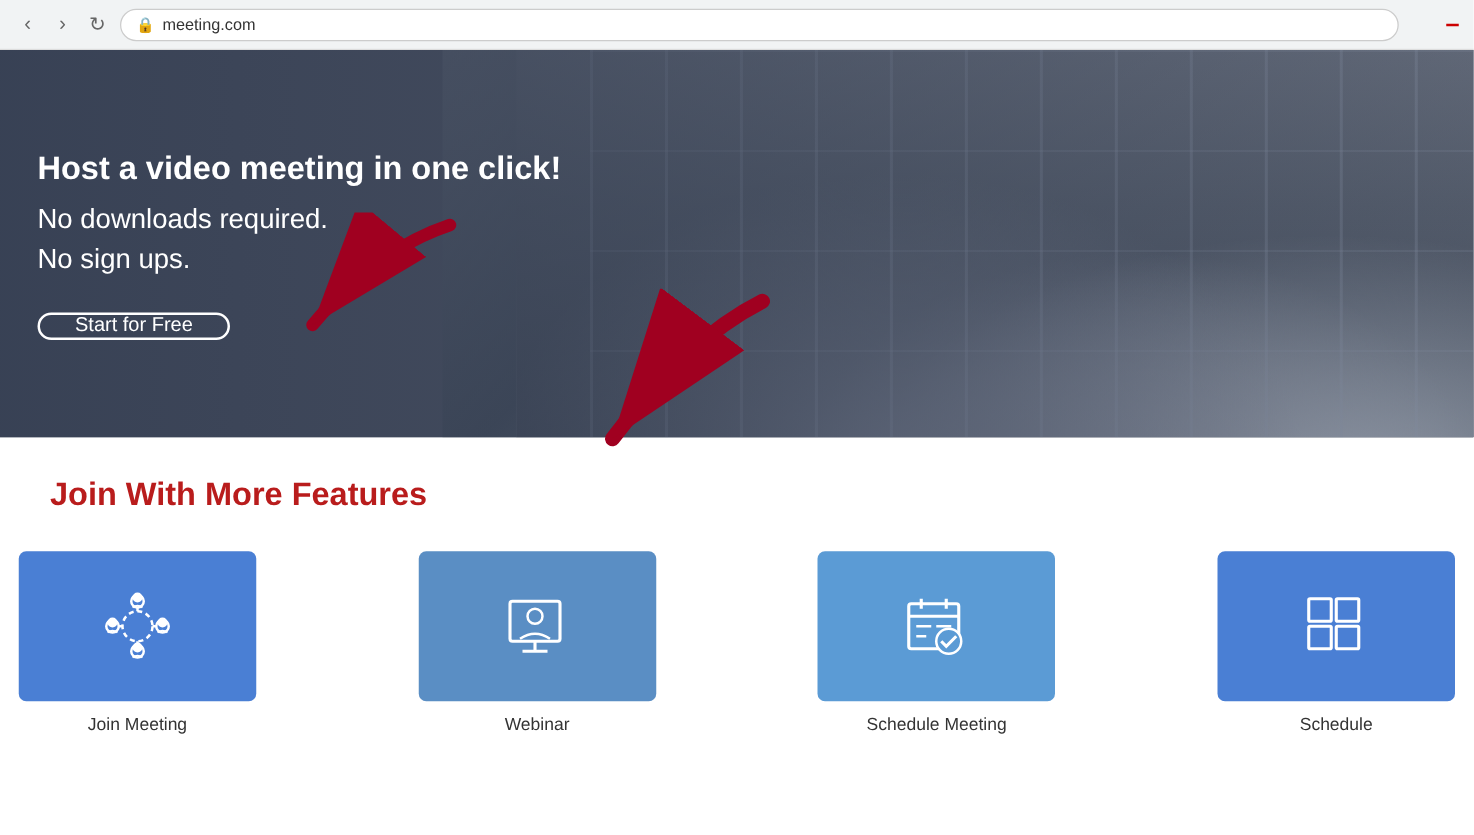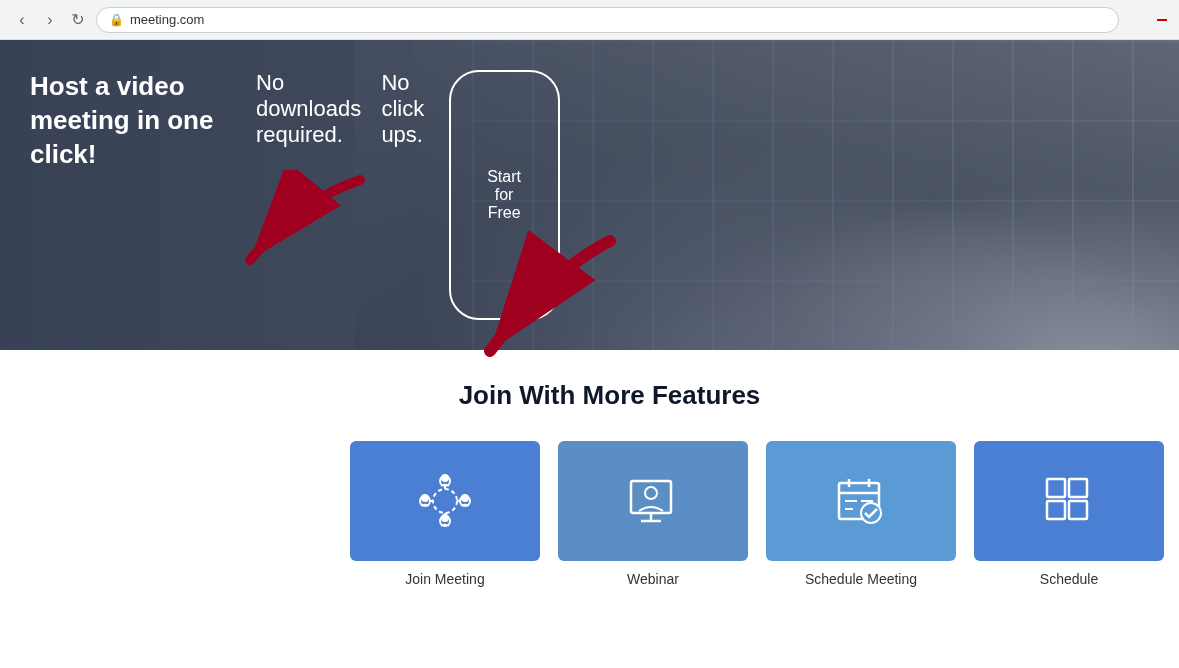--- a/index.html
+++ b/index.html
@@ -69,21 +69,21 @@
       right: 0; top: 0; bottom: 0;
       width: 70%;
       background: linear-gradient(135deg, #6b7280 0%, #4b5563 30%, #9ca3af 60%, #6b7280 100%);
     }
     .hero-content {
       position: absolute;
       top: 0; left: 0; bottom: 0;
       width: 50%;
       z-index: 2;
       display: flex;
-      flex-direction: row;
+      flex-direction: column;
       justify-content: center;
       padding: 30px 30px 30px 30px;
       color: #fff;
     }
     .hero-headline {
       font-size: 26px;
       font-weight: bold;
       margin-bottom: 10px;
       line-height: 1.3;
     }
@@ -117,30 +117,29 @@
       height: 120px;
       pointer-events: none;
     }
 
     
     .features {
       padding: 30px 0 20px;
       background: #fff;
     }
     .features-title {
-      text-align: center;
       font-size: 26px;
       font-weight: bold;
-      color: #0f172a;
+      color: #b91c1c;
       margin-bottom: 30px;
       margin-left: 40px;
     }
     .features-grid {
       display: flex;
-      justify-content: flex-end;
+      justify-content: space-between;
       gap: 8px;
       padding: 0 10px;
     }
     .feature-item {
       display: flex;
       flex-direction: column;
       align-items: center;
       width: 200px;
     }
     .feature-icon-box {
@@ -225,21 +224,21 @@
 
 <div class="hero">
   <div class="hero-bg-img">
     <div class="people-area"></div>
     <div class="window-frame"></div>
   </div>
   <div class="hero-bg"></div>
   <div class="hero-content">
     <div class="hero-headline">Host a video meeting in one click!</div>
     <div class="hero-sub">No downloads required.</div>
-    <div class="hero-sub2">No click ups.</div>
+    <div class="hero-sub2">No sign ups.</div>
     <button class="start-free-btn">Start for Free</button>
   </div>
 
   <svg class="arrow-hero" viewBox="0 0 180 120">
     <defs>
       <marker id="arrowhead1" markerWidth="10" markerHeight="7" refX="10" refY="3.5" orient="auto">
         <polygon points="0 0, 10 3.5, 0 7" fill="#a00020"></polygon>
       </marker>
     </defs>
     <path d="M 160 10 Q 100 30 50 90" stroke="#a00020" stroke-width="10" fill="none" marker-end="url(#arrowhead1)" stroke-linecap="round"></path>

